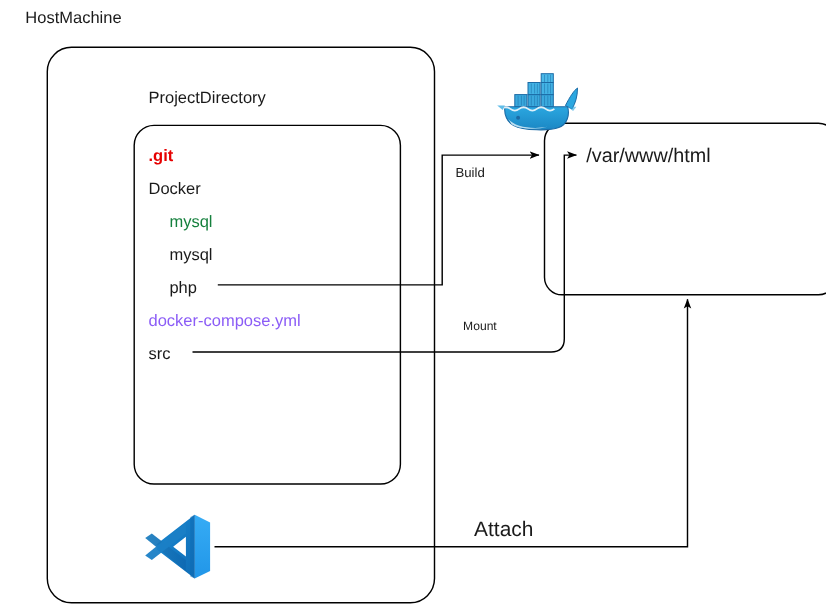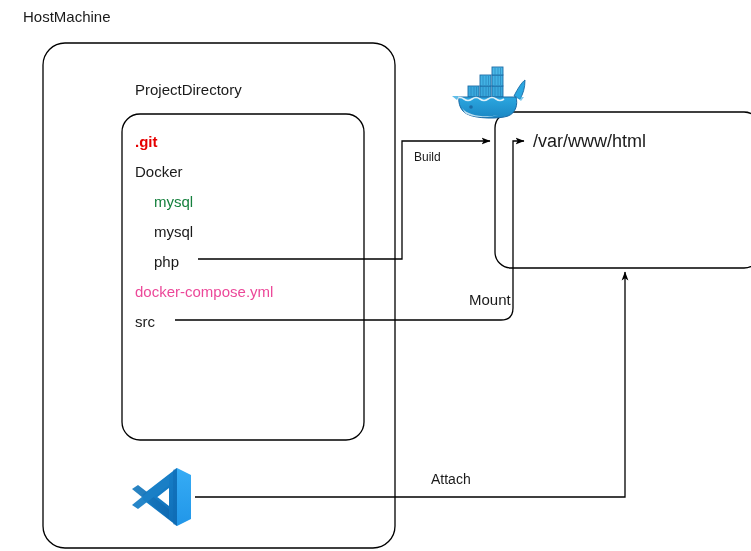--- a/index.html
+++ b/index.html
@@ -34,22 +34,22 @@
     white-space: nowrap;
     font-family: "Liberation Sans", sans-serif;
     font-size: 15px;
     line-height: 1;
     color: #1a1a1a;
   }
   .lbl-host       { left: 11px;  top: 9px;   font-size: 15px; }
   .lbl-projectdir { left: 123px; top: 82px;  font-size: 15px; }
   .lbl-varwww     { left: 521px; top: 132px; font-size: 18px; }
   .lbl-build      { left: 402px; top: 151px; font-size: 12px; }
-  .lbl-mount      { left: 409px; top: 292px; font-size: 15px; margin-left: 48px; }
-  .lbl-attach     { left: 419px; top: 472px; font-size: 14px; }
+  .lbl-mount      { left: 409px; top: 292px; font-size: 11px; }
+  .lbl-attach     { left: 419px; top: 472px; font-size: 19px; }
 
   .file-item {
     position: absolute;
     left: 123px;
     font-size: 15px;
     white-space: nowrap;
     color: #1a1a1a;
   }
   .file-item.indent { left: 142px; }
   .file-item.git-entry {
@@ -164,17 +164,17 @@
   <div class="lbl lbl-build">Build</div>
   <div class="lbl lbl-mount">Mount</div>
   <div class="lbl lbl-attach">Attach</div>
 
   <div id="file-list">
       <div class="file-item git-entry" style="top: 133px; color: rgb(230, 0, 0); font-weight: bold;">.git</div>
       <div class="file-item" style="top: 163px; color: rgb(26, 26, 26); text-align: right;">Docker</div>
       <div class="file-item indent" style="top: 193px; color: #15803d;">mysql</div>
       <div class="file-item indent" style="top: 223px; color: rgb(26, 26, 26);">mysql</div>
       <div class="file-item indent" style="top: 253px; color: rgb(26, 26, 26); text-align: right;">php</div>
-      <div class="file-item" style="top: 283px; color: #ec4899;">docker-compose.yml</div>
+      <div class="file-item" style="top: 283px; color: #8b5cf6;">docker-compose.yml</div>
       <div class="file-item" style="top: 313px; color: rgb(26, 26, 26);">src</div>
     </div>
 
 </div>
 
 </body></html>

